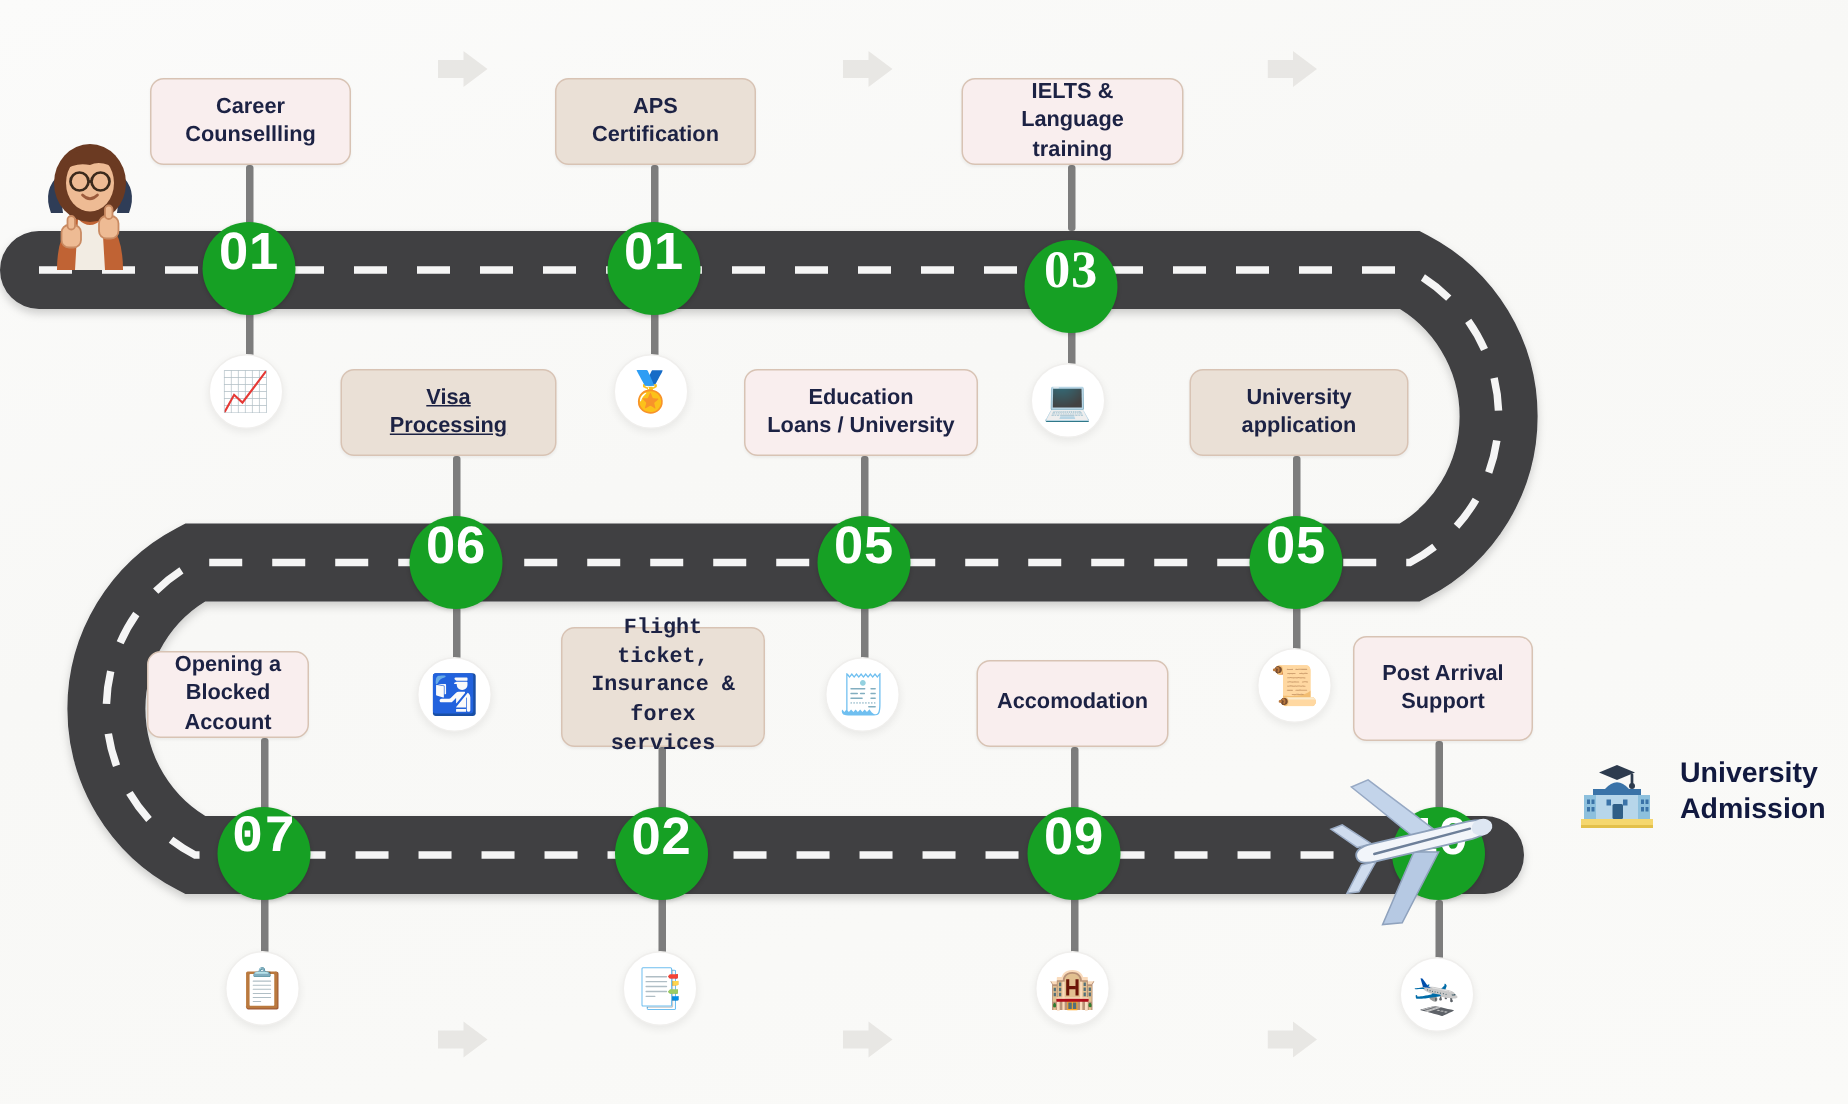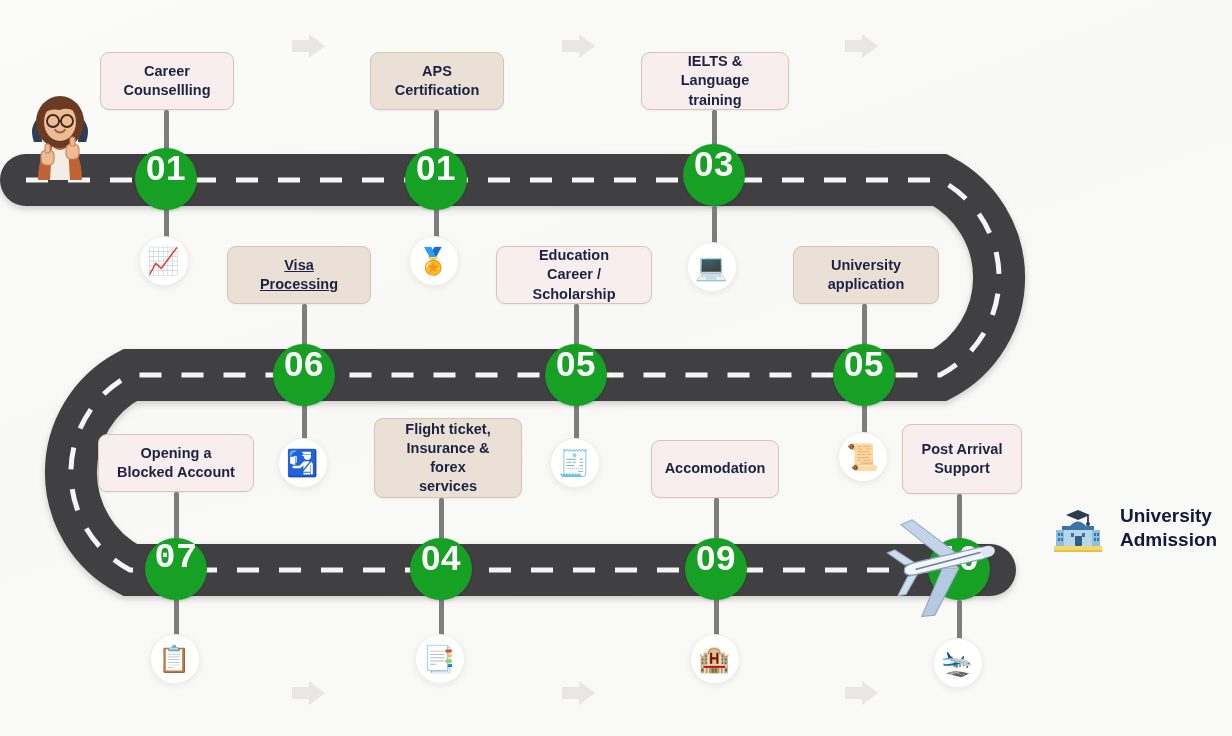--- a/index.html
+++ b/index.html
@@ -293,21 +293,21 @@
       </div>
       <div class="icon-bubble" style="left: 409px; top: 236px;">
         <span class="glyph">🏅</span>
       </div>
       <div class="stem" style="left: 712px; top: 110px; height: 44px;"></div>
       <div class="stem" style="left: 712px; top: 206px; height: 40px;"></div>
       <div class="label-card tone-pink" style="left: 641px; top: 52px; width: 148px; height: 58px;">
         <span style="white-space: pre-line;">IELTS &amp; Language
 training</span>
       </div>
-      <div class="milestone" style="left: 683px; top: 144px;">
+      <div class="milestone" style="left: 683px; top: 160px; font-family: Liberation Serif, serif;">
         <span>03</span>
       </div>
       <div class="icon-bubble" style="left: 687px; top: 242px;">
         <span class="glyph">💻</span>
       </div>
       <div class="stem" style="left: 862px; top: 304px; height: 44px;"></div>
       <div class="stem" style="left: 862px; top: 402px; height: 34px;"></div>
       <div class="label-card tone-tan" style="left: 793px; top: 246px; width: 146px; height: 58px;">
         <span style="white-space: pre-line;">University
 application</span>
@@ -315,21 +315,21 @@
       <div class="milestone" style="left: 833px; top: 344px;">
         <span>05</span>
       </div>
       <div class="icon-bubble" style="left: 838px; top: 432px;">
         <span class="glyph">📜</span>
       </div>
       <div class="stem" style="left: 574px; top: 304px; height: 44px;"></div>
       <div class="stem" style="left: 574px; top: 402px; height: 40px;"></div>
       <div class="label-card tone-pink" style="left: 496px; top: 246px; width: 156px; height: 58px;">
         <span style="white-space: pre-line;">Education
-Career / Scholarship</span>
+Loans / University</span>
       </div>
       <div class="milestone" style="left: 545px; top: 344px;">
         <span>05</span>
       </div>
       <div class="icon-bubble" style="left: 550px; top: 438px;">
         <span class="glyph">🧾</span>
       </div>
       <div class="stem" style="left: 302px; top: 304px; height: 44px;"></div>
       <div class="stem" style="left: 302px; top: 402px; height: 40px;"></div>
       <div class="label-card tone-tan" style="left: 227px; top: 246px; width: 144px; height: 58px; text-decoration: underline;">
@@ -337,39 +337,39 @@
 Processing</span>
       </div>
       <div class="milestone" style="left: 273px; top: 344px;">
         <span>06</span>
       </div>
       <div class="icon-bubble" style="left: 278px; top: 438px;">
         <span class="glyph">🛂</span>
       </div>
       <div class="stem" style="left: 174px; top: 492px; height: 50px;"></div>
       <div class="stem" style="left: 174px; top: 596px; height: 42px;"></div>
-      <div class="label-card tone-pink" style="left: 98px; top: 434px; width: 156px; height: 58px;">
+      <div class="label-card tone-pink" style="left: 98px; top: 434px; width: 108px; height: 58px;">
         <span style="white-space: pre-line;">Opening a
 Blocked Account</span>
       </div>
       <div class="milestone" style="left: 145px; top: 538px; font-family: Liberation Mono, monospace;">
         <span>07</span>
       </div>
       <div class="icon-bubble" style="left: 150px; top: 634px;">
         <span class="glyph">📋</span>
       </div>
       <div class="stem" style="left: 439px; top: 498px; height: 44px;"></div>
       <div class="stem" style="left: 439px; top: 596px; height: 42px;"></div>
-      <div class="label-card tone-tan" style="left: 374px; top: 418px; width: 148px; height: 80px;">
+      <div class="label-card tone-tan" style="left: 374px; top: 418px; width: 136px; height: 80px; font-family: Liberation Mono, monospace;">
         <span style="white-space: pre-line;">Flight ticket,
 Insurance &amp; forex
 services</span>
       </div>
       <div class="milestone" style="left: 410px; top: 538px;">
-        <span>04</span>
+        <span>02</span>
       </div>
       <div class="icon-bubble" style="left: 415px; top: 634px;">
         <span class="glyph">📑</span>
       </div>
       <div class="stem" style="left: 714px; top: 498px; height: 44px;"></div>
       <div class="stem" style="left: 714px; top: 596px; height: 42px;"></div>
       <div class="label-card tone-pink" style="left: 651px; top: 440px; width: 128px; height: 58px; justify-content: center;">
         <span style="white-space: pre-line;">Accomodation</span>
       </div>
       <div class="milestone" style="left: 685px; top: 538px;">

